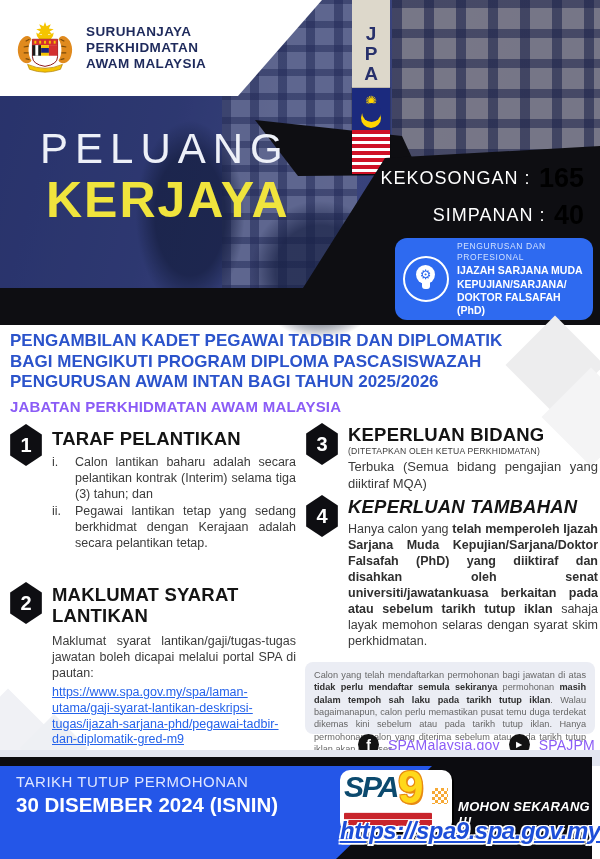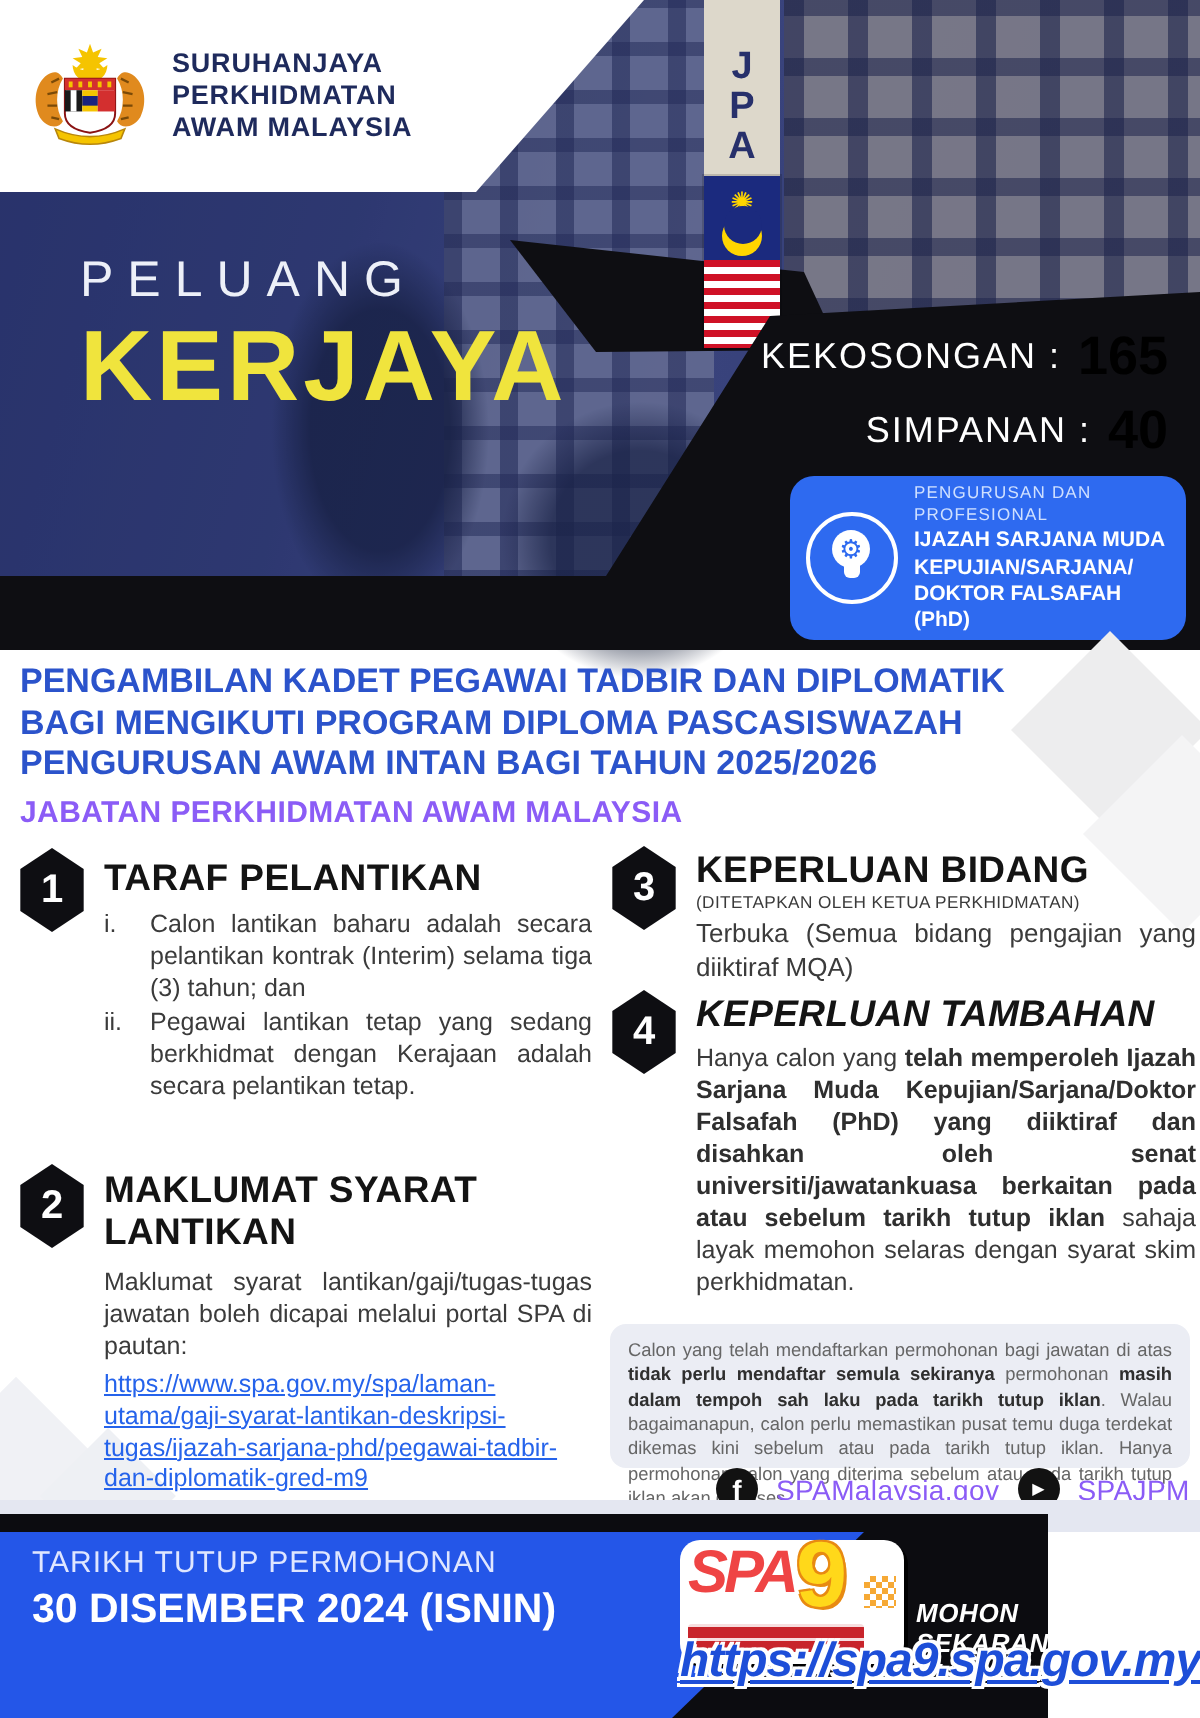--- a/index.html
+++ b/index.html
@@ -35,21 +35,21 @@
   .flag-stripes { height:44px; background:repeating-linear-gradient(180deg,#cf1126 0 3.5px,#ffffff 3.5px 7px); }
 
   .white-header { position:absolute; left:0; top:0; width:600px; height:96px; background:#ffffff;
     clip-path:polygon(0 0, 322px 0, 238px 96px, 0 96px); display:flex; align-items:center; padding:8px 0 8px 16px; gap:12px; }
   .org-name div { font-size:13.5px; font-weight:800; color:#1e2a5c; line-height:1.18; letter-spacing:.4px; }
 
   .black-panel { position:absolute; inset:0; background:#0e0e12;
     clip-path:polygon(0 288px, 303px 288px, 385px 158px, 600px 146px, 600px 325px, 0 325px); }
 
   .hero-title { position:absolute; left:40px; top:128px; }
-  .hero-title .l1 { font-size:25px; font-weight:300; color:#edf0f8; letter-spacing:7px; line-height:1; }
+  .hero-title .l1 { font-size:42px; font-weight:300; color:#edf0f8; letter-spacing:7px; line-height:1; }
   .hero-title .l2 { font-size:50px; font-weight:900; color:#f0e43d; letter-spacing:2px; line-height:1.05; margin-top:4px;text-align:right; }
 
   .stats { position:absolute; right:16px; top:163px; text-align:right; }
   .stat-row { margin-bottom:6px; white-space:nowrap; }
   .stat-label { font-size:18px; font-weight:400; color:#ffffff; letter-spacing:1px; vertical-align:middle; }
   .stat-value { font-size:27px; font-weight:800; color:#000000; vertical-align:middle; margin-left:4px; }
 
   .cat-box { position:absolute; left:395px; top:238px; width:198px; height:82px; background:#2e6af0; border-radius:12px;
     display:flex; align-items:center; gap:8px; padding:6px 8px; }
   .bulb-ring { flex:0 0 46px; width:46px; height:46px; border:2.5px solid #fff; border-radius:50%; position:relative; }
@@ -84,30 +84,30 @@
 
   .social { position:absolute; left:358px; top:734px; display:flex; align-items:center; gap:9px; }
   .soc-icon { width:21px; height:21px; border-radius:50%; background:#121212; color:#fff; display:flex; align-items:center; justify-content:center; }
   .soc-icon.fb { font-size:14px; font-weight:700; }
   .soc-icon.yt { font-size:8px; }
   .soc-label { font-size:14px; color:#8b5cf6; letter-spacing:.2px; }
 
   .lavender-strip { position:absolute; left:0; top:750px; width:600px; height:16px; background:#e4e7f1; }
 
   
-  .footer { position:absolute; left:0; top:757px; width:524px; height:102px; background:#0c0c10; }
+  .footer { position:absolute; left:0; top:757px; width:592px; height:102px; background:#0c0c10; }
   .footer-blue { position:absolute; inset:0; background:#2456e8; clip-path:polygon(0 9px, 432px 9px, 336px 102px, 0 102px); }
   .footer-text { position:absolute; left:16px; top:16px; color:#fff; }
   .ft-l1 { font-size:15px; font-weight:500; color:#dfe6ff; letter-spacing:.5px; }
   .ft-l2 { font-size:20.5px; font-weight:800; margin-top:3px; }
   .ft-l3 { font-size:20.5px; font-weight:800; margin-top:3px; }
 
   .spa9 { position:absolute; left:340px; top:13px; width:112px; height:62px; background:#fff; border-radius:10px;
     box-shadow:2px 2px 0 #000; padding:2px 4px; }
-  .spa9-word { font-size:30px; font-weight:900; font-style:italic; color:#ef4444; letter-spacing:-2px; line-height:1; }
+  .spa9-word { font-size:30px; font-weight:900; font-style:italic; color:#0c4a6e; letter-spacing:-2px; line-height:1; }
   .spa9-nine { position:absolute; left:58px; top:-6px; font-size:46px; font-weight:900; color:#ffd81a; line-height:1;
     text-shadow:1.5px 1.5px 0 #e88a12, -1px -1px 0 #e88a12, 1px -1px 0 #e88a12, -1px 1px 0 #e88a12; }
   .spa9-dots { position:absolute; left:92px; top:18px; width:16px; height:16px;
     background:conic-gradient(#f59f1e 0 25%, transparent 0 50%, #f59f1e 0 75%, transparent 0);
     background-size:6px 6px; opacity:.9; }
   .spa9-bar { position:absolute; left:4px; top:42px; width:88px; height:14px; background:#c8242b; border-radius:2px;
     background-image:repeating-linear-gradient(180deg, rgba(255,255,255,.85) 0 1.5px, transparent 1.5px 7px); }
   .cta { position:absolute; left:458px; top:42px; font-size:13px; font-weight:800; font-style:italic; color:#fff; letter-spacing:.3px; }
   .spa9-url { position:absolute; left:340px; top:60px; font-size:24px; font-weight:900; font-style:italic; color:#1d4ed8;
     text-shadow:-1.5px -1.5px 0 #fff, 1.5px -1.5px 0 #fff, -1.5px 1.5px 0 #fff, 1.5px 1.5px 0 #fff; letter-spacing:-.5px; }

